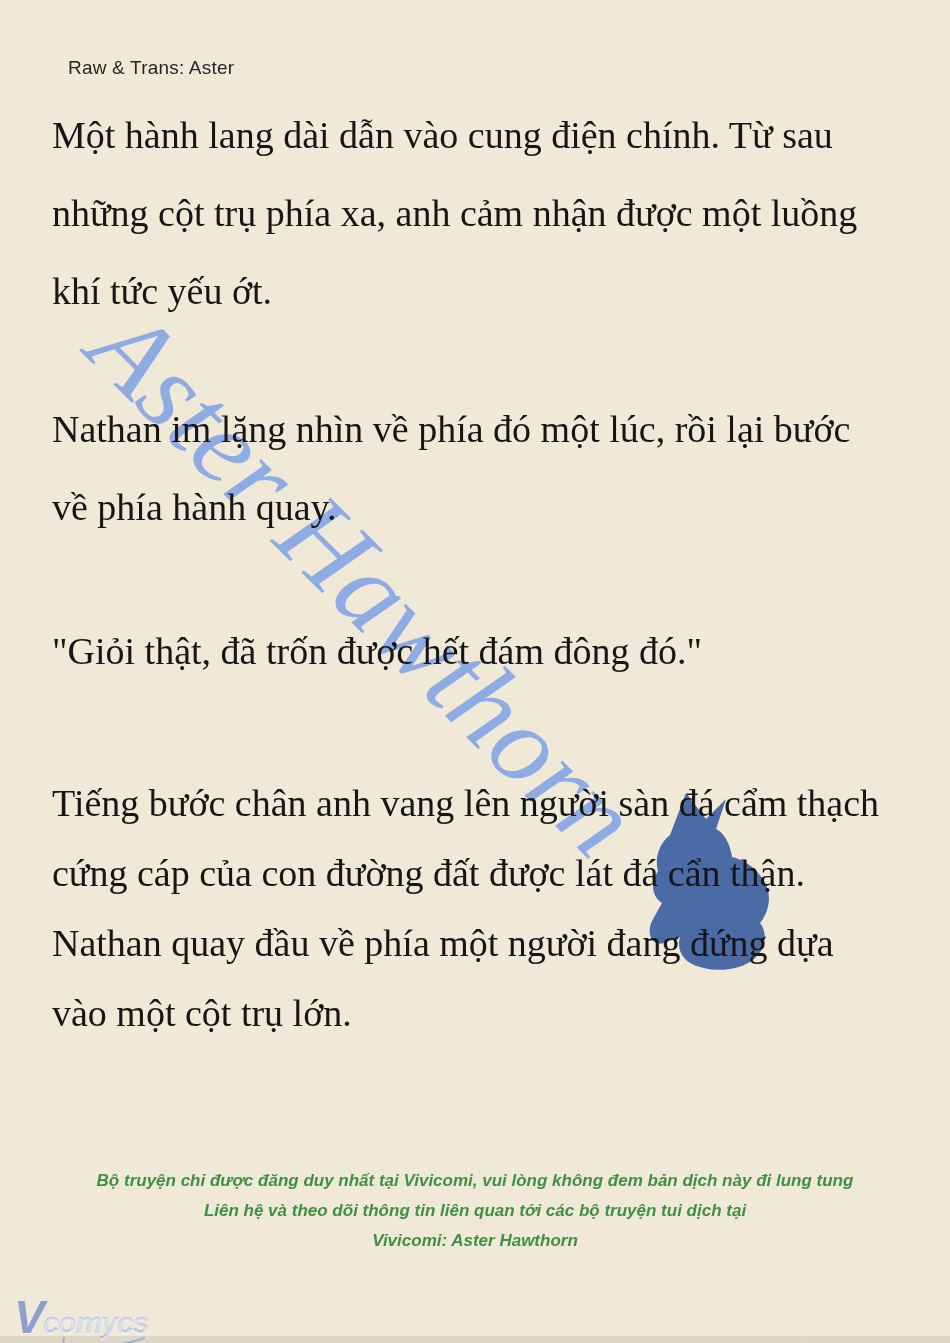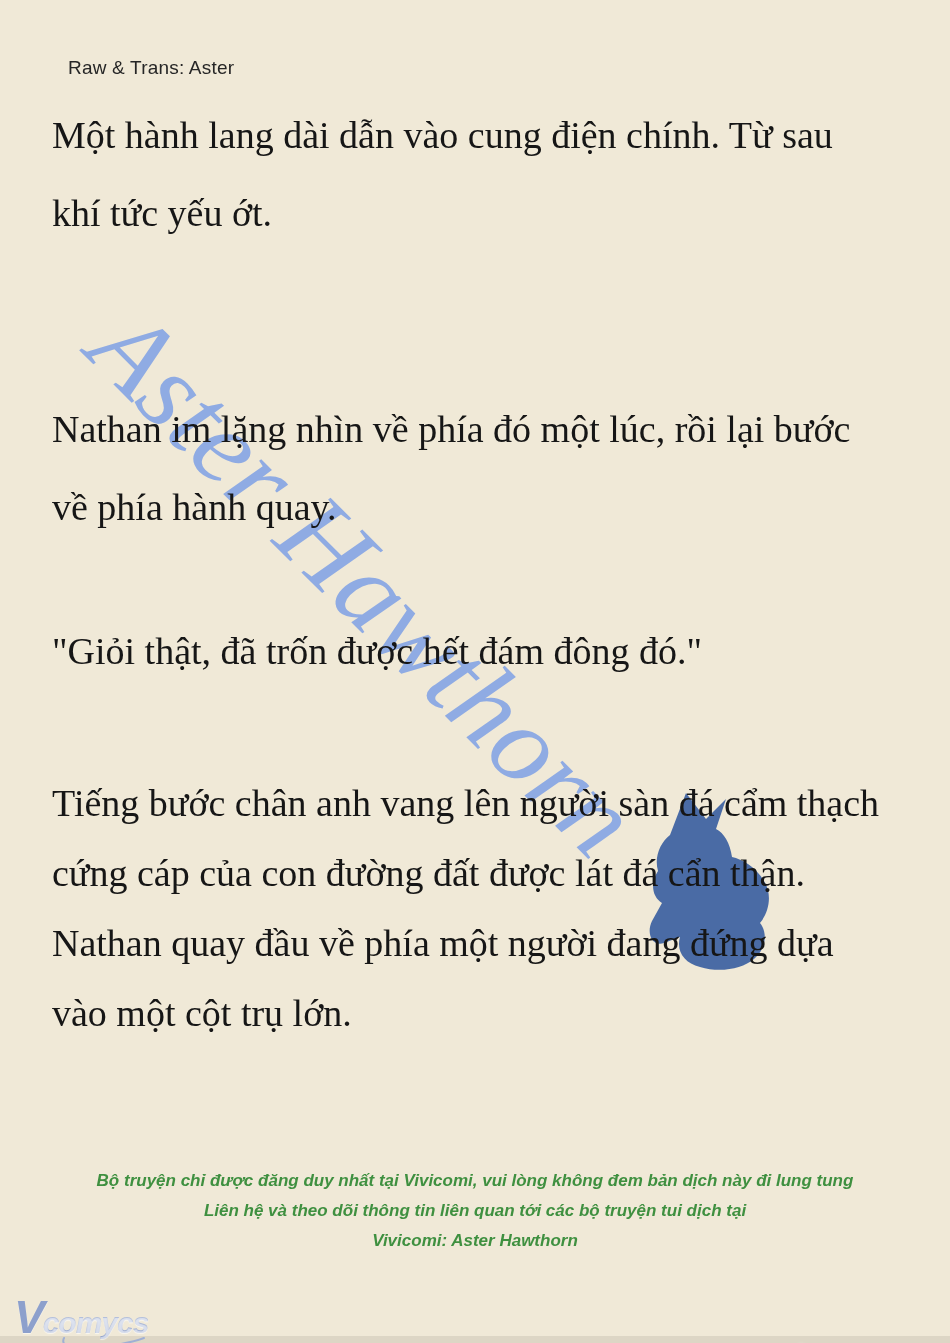--- a/index.html
+++ b/index.html
@@ -91,20 +91,21 @@
 <div class="credit">Raw &amp; Trans: Aster</div>
 
 <div class="watermark">Aster Hawthorn</div>
 
 <svg class="cat" viewBox="0 0 132 182" xmlns="http://www.w3.org/2000/svg">
   <path fill="#4a6ba5" d="M38,2 L22,44 C12,52 6,66 10,80 C2,92 4,106 14,112 L4,130 C-2,142 4,156 16,152 L32,146 C28,160 36,172 52,176 C72,182 94,178 106,168 C118,158 120,142 112,132 C122,120 124,102 116,90 C108,76 94,68 84,66 C82,52 76,42 68,38 L78,8 L58,28 Z"></path>
 </svg>
 
 <div class="para p0">
   <div class="line">Một hành lang dài dẫn vào cung điện chính. Từ sau</div>
+  <div class="line">những cột trụ phía xa, anh cảm nhận được một luồng</div>
   <div class="line">khí tức yếu ớt.</div>
 </div>
 
 <div class="para p1">
   <div class="line">Nathan im lặng nhìn về phía đó một lúc, rồi lại bước</div>
   <div class="line">về phía hành quay.</div>
 </div>
 
 <div class="para p2">
   <div class="line">"Giỏi thật, đã trốn được hết đám đông đó."</div>

